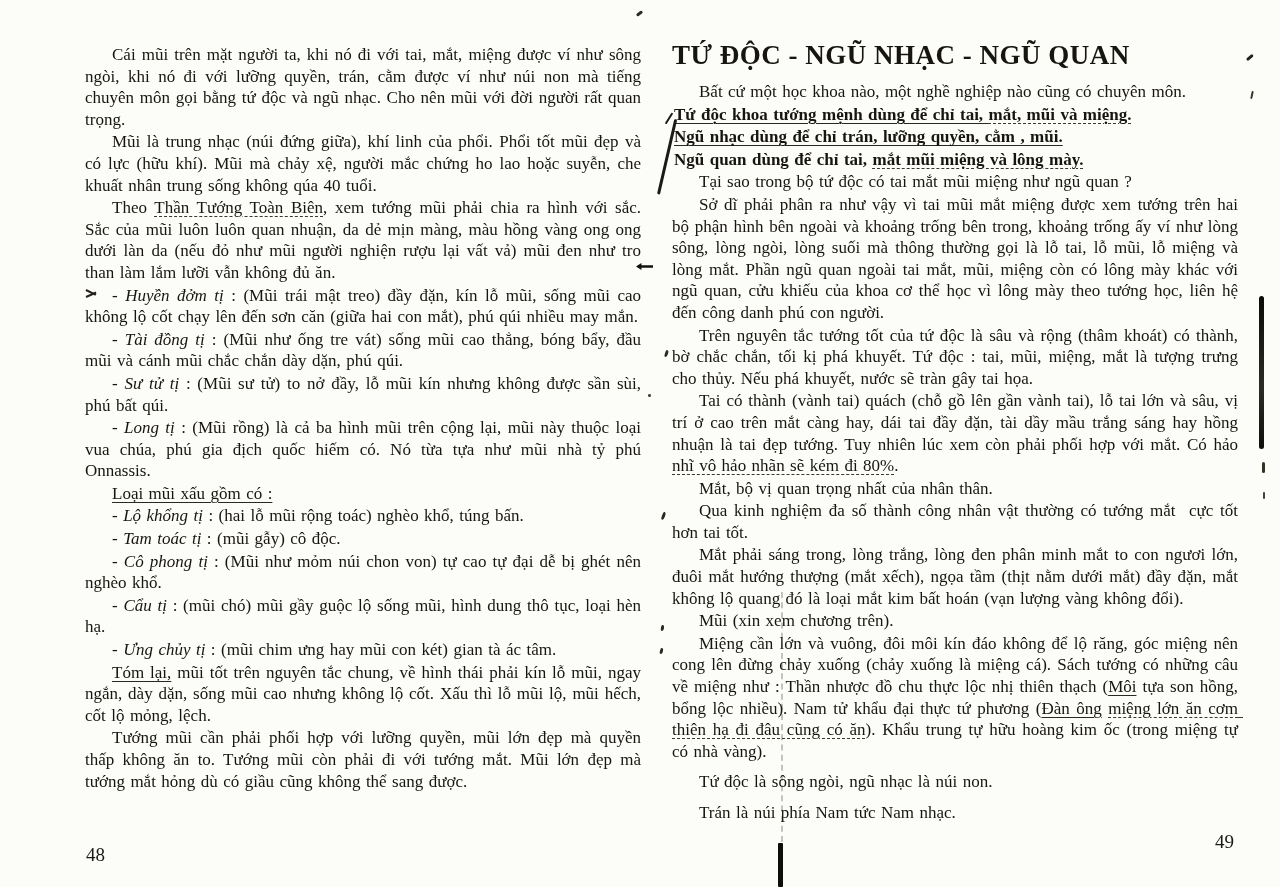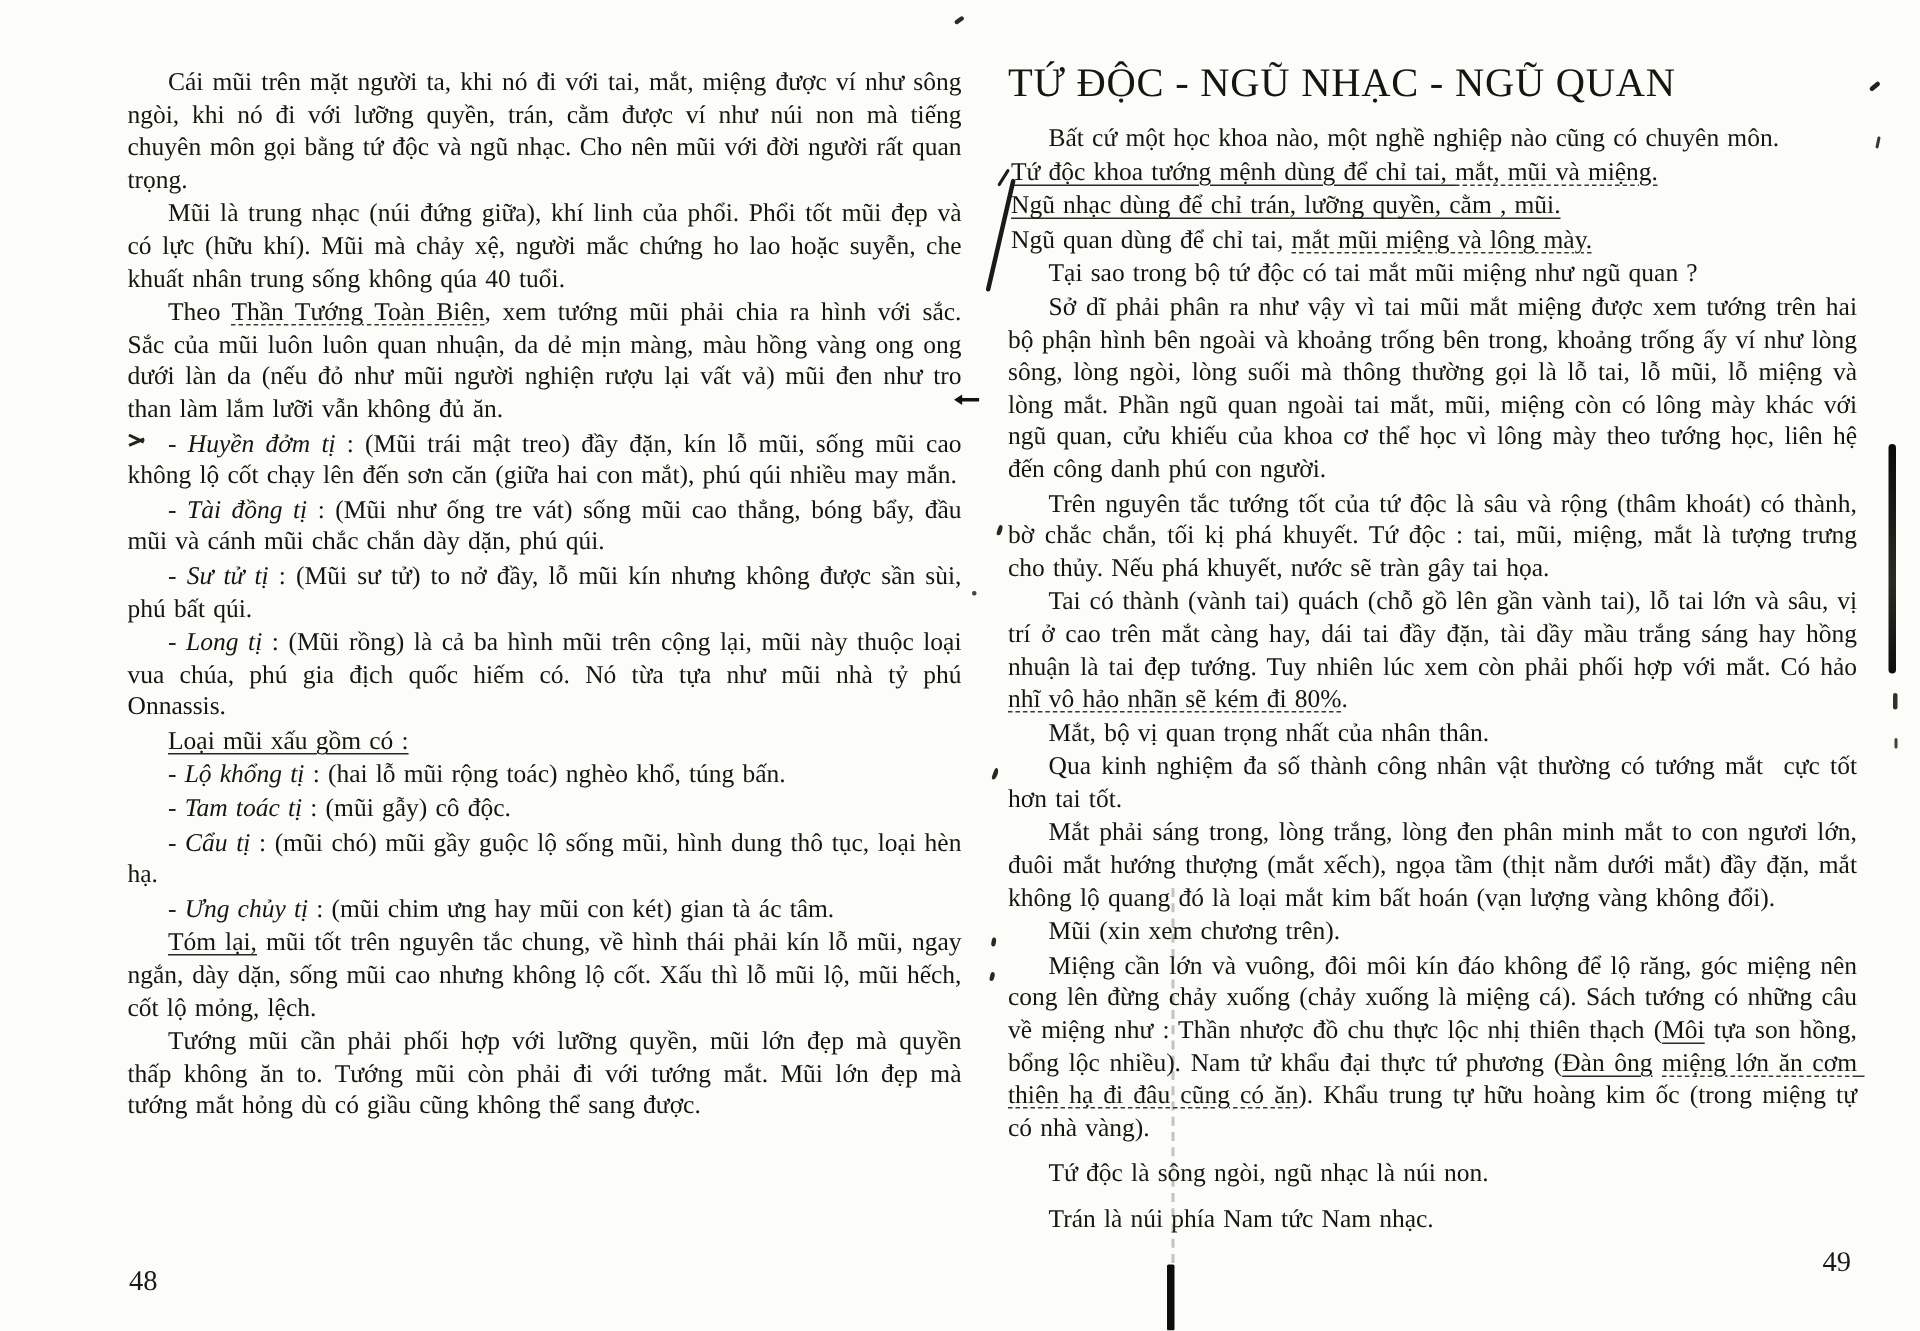--- a/index.html
+++ b/index.html
@@ -13,29 +13,29 @@
   .page-left{left:85px;top:44px;width:556px;}
   .page-right{left:672px;top:40px;width:566px;}
   .para{
     margin:0 0 1px 0;
     text-indent:27px;
     text-align:justify;
     font-size:17px;
     line-height:21.6px;
     word-spacing:1.2px;
   }
-  .para.ni{text-indent:2px;}
+  .para.ni{text-indent:2px;font-weight:bold;}
   .para.gap{margin-top:9px;}
   .para span{white-space:pre-wrap;}
   .i{font-style:italic;}
   .u{text-decoration:underline;text-decoration-thickness:1.4px;text-underline-offset:3px;text-decoration-color:#2a2822;}
   .d{text-decoration:underline;text-decoration-style:dashed;text-decoration-thickness:1.3px;text-underline-offset:3px;text-decoration-color:#3a372e;}
   .doc-title{
     margin:0 0 10px 0;
-    font-size:27px;font-weight:400;letter-spacing:.5px;
+    font-size:27px;font-weight:700;letter-spacing:.5px;
     white-space:nowrap;
   }
   .pagenum{position:absolute;font-size:19px;color:#1b1914;}
   #num-left{left:86px;top:844px;text-align:right;}
   #num-right{left:1215px;top:831px;}
 
   
   .artifact{position:absolute;}
   .pen-slash{
     left:657px;top:117px;width:2.6px;height:77px;background:#1c1a16;
@@ -84,20 +84,21 @@
       <p class="para"><span>Cái mũi trên mặt người ta, khi nó đi với tai, mắt, miệng được ví như sông ngòi, khi nó đi với lưỡng quyền, trán, cằm được ví như núi non mà tiếng chuyên môn gọi bằng tứ độc và ngũ nhạc. Cho nên mũi với đời người rất quan trọng.</span></p>
       <p class="para"><span>Mũi là trung nhạc (núi đứng giữa), khí linh của phổi. Phổi tốt mũi đẹp và có lực (hữu khí). Mũi mà chảy xệ, người mắc chứng ho lao hoặc suyễn, che khuất nhân trung sống không qúa 40 tuổi.</span></p>
       <p class="para"><span>Theo </span><span class="d">Thần Tướng Toàn Biên</span><span>, xem tướng mũi phải chia ra hình với sắc. Sắc của mũi luôn luôn quan nhuận, da dẻ mịn màng, màu hồng vàng ong ong dưới làn da (nếu đỏ như mũi người nghiện rượu lại vất vả) mũi đen như tro than làm lắm lưỡi vẫn không đủ ăn.</span></p>
       <p class="para"><span>- </span><span class="i">Huyền đởm tị</span><span> : (Mũi trái mật treo) đầy đặn, kín lỗ mũi, sống mũi cao không lộ cốt chạy lên đến sơn căn (giữa hai con mắt), phú qúi nhiều may mắn.</span></p>
       <p class="para"><span>- </span><span class="i">Tài đồng tị</span><span> : (Mũi như ống tre vát) sống mũi cao thẳng, bóng bẩy, đầu mũi và cánh mũi chắc chắn dày dặn, phú qúi.</span></p>
       <p class="para"><span>- </span><span class="i">Sư tử tị</span><span> : (Mũi sư tử) to nở đầy, lỗ mũi kín nhưng không được sần sùi, phú bất qúi.</span></p>
       <p class="para"><span>- </span><span class="i">Long tị</span><span> : (Mũi rồng) là cả ba hình mũi trên cộng lại, mũi này thuộc loại vua chúa, phú gia địch quốc hiếm có. Nó từa tựa như mũi nhà tỷ phú Onnassis.</span></p>
       <p class="para"><span class="u">Loại mũi xấu gồm có :</span></p>
       <p class="para"><span>- </span><span class="i">Lộ khổng tị</span><span> : (hai lỗ mũi rộng toác) nghèo khổ, túng bấn.</span></p>
       <p class="para"><span>- </span><span class="i">Tam toác tị</span><span> : (mũi gẫy) cô độc.</span></p>
+      <p class="para"><span>- </span><span class="i">Cô phong tị</span><span> : (Mũi như mỏm núi chon von) tự cao tự đại dễ bị ghét nên nghèo khổ.</span></p>
       <p class="para"><span>- </span><span class="i">Cẩu tị</span><span> : (mũi chó) mũi gầy guộc lộ sống mũi, hình dung thô tục, loại hèn hạ.</span></p>
       <p class="para"><span>- </span><span class="i">Ưng chủy tị</span><span> : (mũi chim ưng hay mũi con két) gian tà ác tâm.</span></p>
       <p class="para"><span class="u">Tóm lại,</span><span> mũi tốt trên nguyên tắc chung, về hình thái phải kín lỗ mũi, ngay ngắn, dày dặn, sống mũi cao nhưng không lộ cốt. Xấu thì lỗ mũi lộ, mũi hếch, cốt lộ mỏng, lệch.</span></p>
       <p class="para"><span>Tướng mũi cần phải phối hợp với lưỡng quyền, mũi lớn đẹp mà quyền thấp không ăn to. Tướng mũi còn phải đi với tướng mắt. Mũi lớn đẹp mà tướng mắt hỏng dù có giầu cũng không thể sang được.</span></p>
     </div>
 </section>
 
 <section class="page page-right">
   <h1 class="doc-title">TỨ ĐỘC - NGŨ NHẠC - NGŨ QUAN</h1>
   <div>

